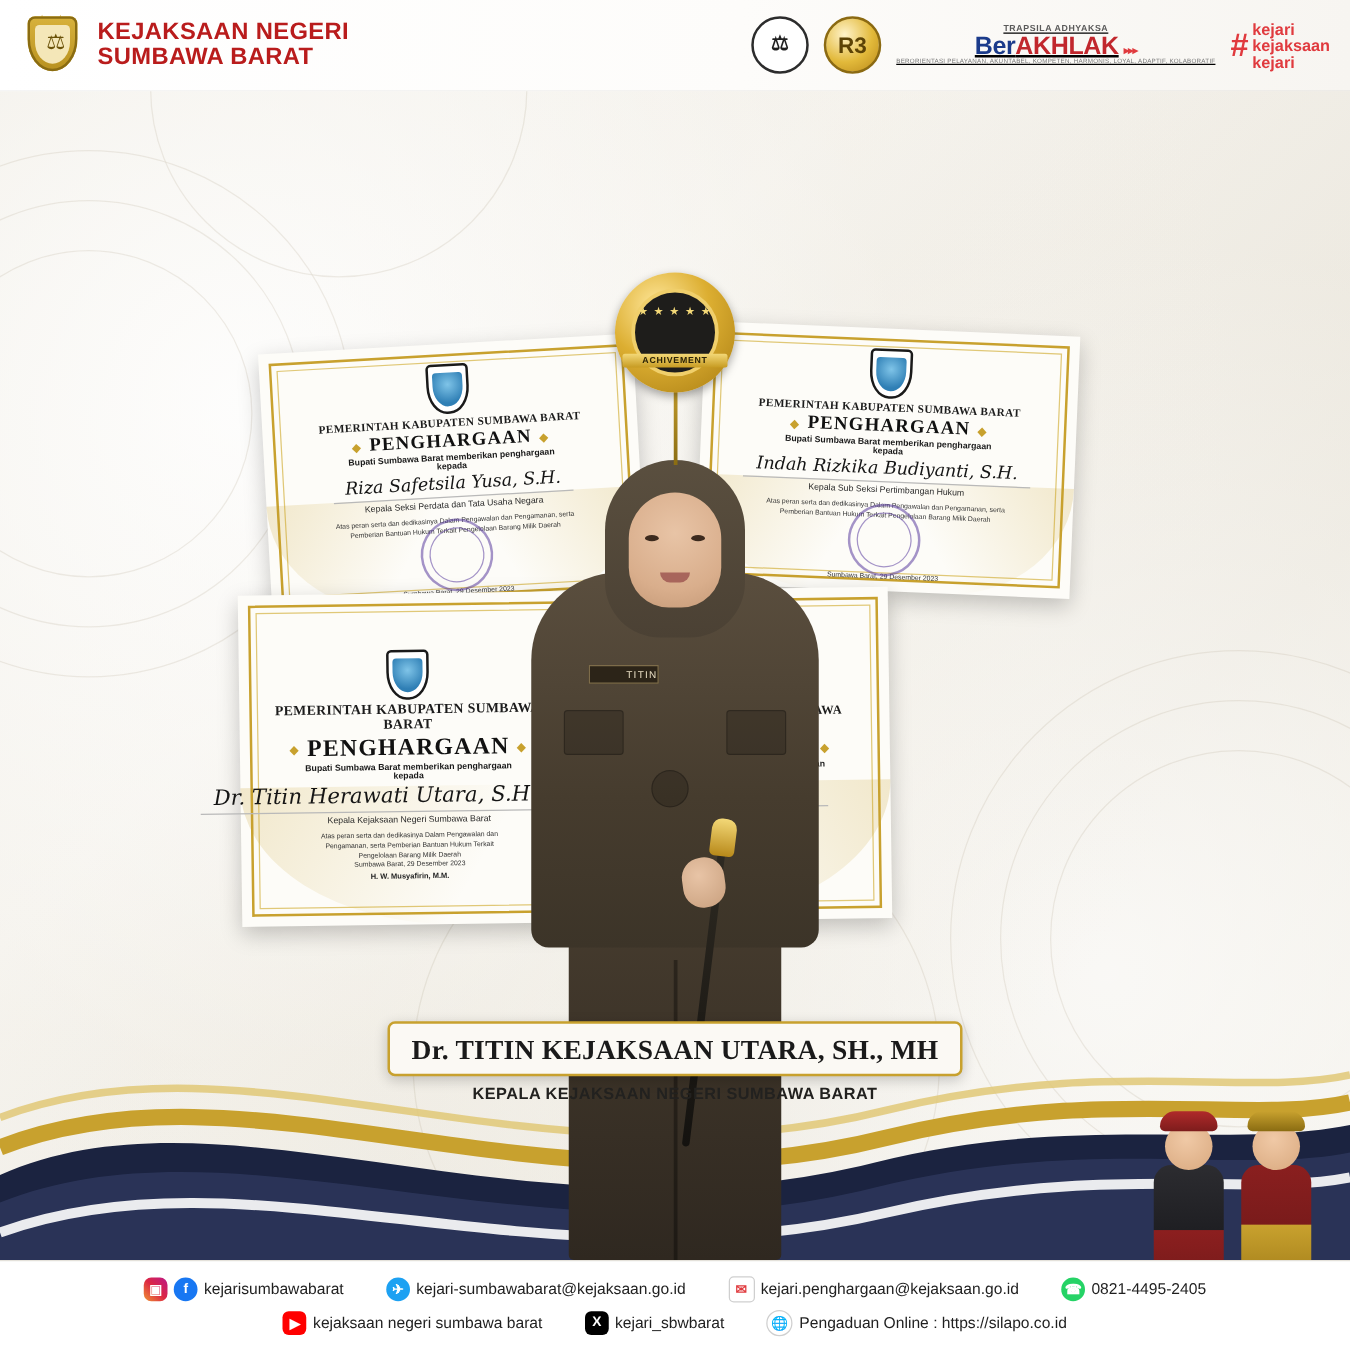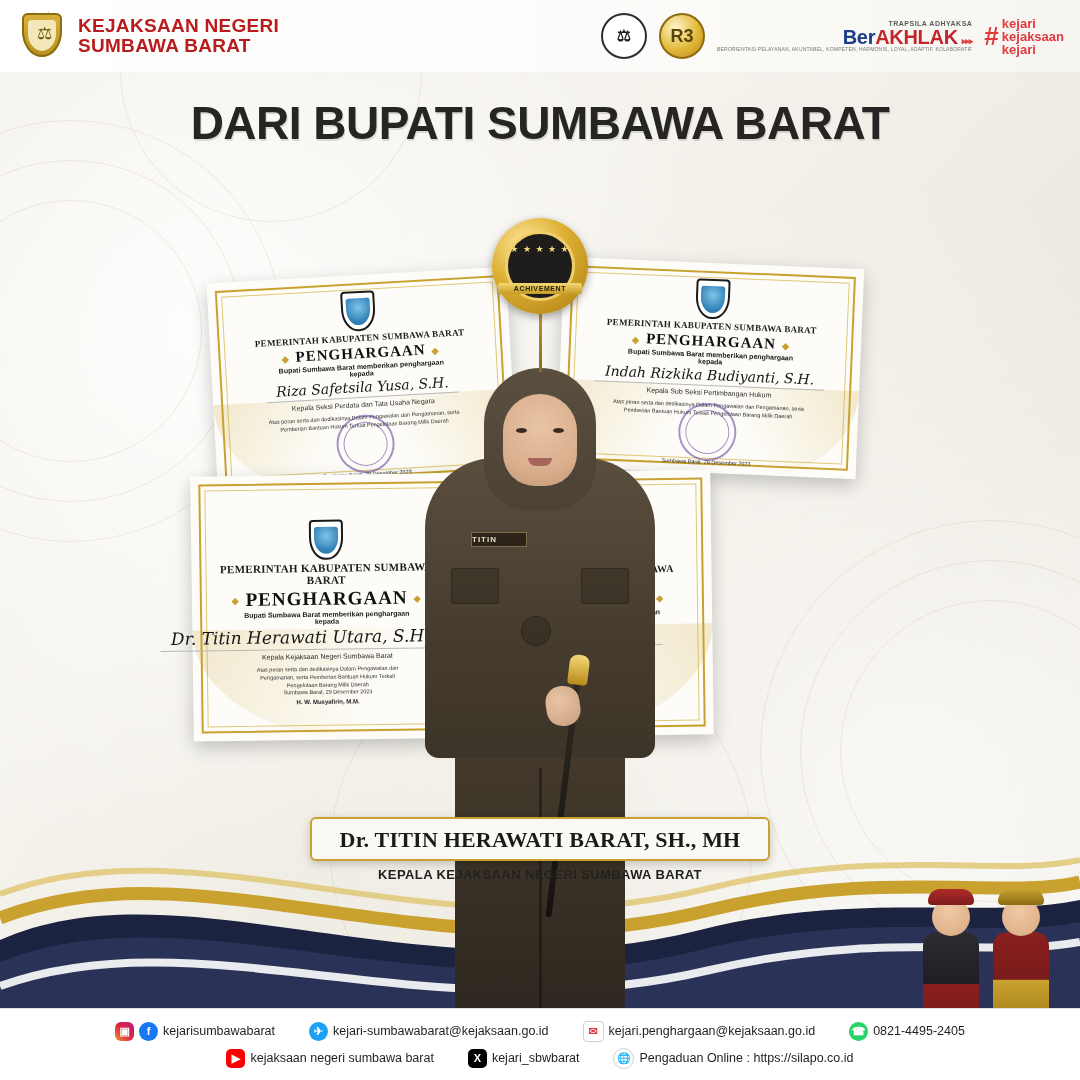--- a/index.html
+++ b/index.html
@@ -141,22 +141,23 @@
     border: 2px solid #8b6a12;
     display: flex;
     align-items: center;
     justify-content: center;
     font-weight: bold;
     font-size: 18px;
     color: #5c4306;
     box-sizing: border-box;
   }
   .berakhlak {
-    text-align: right;
+    text-align: center;
     line-height: 1.0;
+    text-decoration: underline;
   }
   .berakhlak .top {
     font-size: 7px;
     font-weight: bold;
     color: #5a5a5a;
     letter-spacing: 0.5px;
   }
   .berakhlak .mid {
     font-size: 20px;
     font-weight: bold;
@@ -491,23 +492,23 @@
     border: 1px solid rgba(0,0,0,0.25);
     border-radius: 3px;
   }
   .p-nametag {
     position: absolute;
     width: 54px; height: 13px;
     background: #2c2418;
     border: 1px solid #7d6c4a;
     color: #e8ddc2;
     font-size: 8px;
-    font-weight: bold;
+    font-weight: normal;
     letter-spacing: 1px;
-    text-align: left;
+    text-align: right;
     line-height: 13px;
   }
   .p-head {
     position: absolute;
     left: 50%;
     transform: translateX(-50%);
     bottom: 498px;
     width: 112px;
     height: 142px;
     background: linear-gradient(180deg, #5a4f3f 0%, #4b4134 100%);
@@ -751,21 +752,20 @@
         <span class="words">
           <span>kejari</span>
           <span>kejaksaan</span>
           <span>kejari</span>
         </span>
       </div>
     </div>
   </div>
 
   <div class="title-wrap">
-    <div class="t2">DARI BUPATI SUMBAWA BARAT</div>
   </div>
 
   <div class="certs">
 
     <div class="cert" id="cert-1">
       <div class="frame"></div>
       <div class="corner-swoosh"></div>
       <div class="corner-swoosh right"></div>
       <div class="cert-inner">
         <div class="cert-logo">
@@ -882,21 +882,21 @@
       </div>
     </div>
     <div class="p-baton">
       <div class="p-baton-head"></div>
     </div>
     <div class="p-hand"></div>
   </div>
 
   <div class="nameplate">
     <div class="np-bar">
-      <div class="np-name">Dr. TITIN HERAWATI BARAT, SH., MH</div>
+      <div class="np-name">Dr. TITIN KEJAKSAAN UTARA, SH., MH</div>
     </div>
     <div class="np-title">KEPALA KEJAKSAAN NEGERI SUMBAWA BARAT</div>
   </div>
 
   <div class="mascots">
     <div class="mascot male" style="left:4px;">
       <div class="m-head">
           <div class="m-hat"></div>
         </div>
       <div class="m-body"></div>

